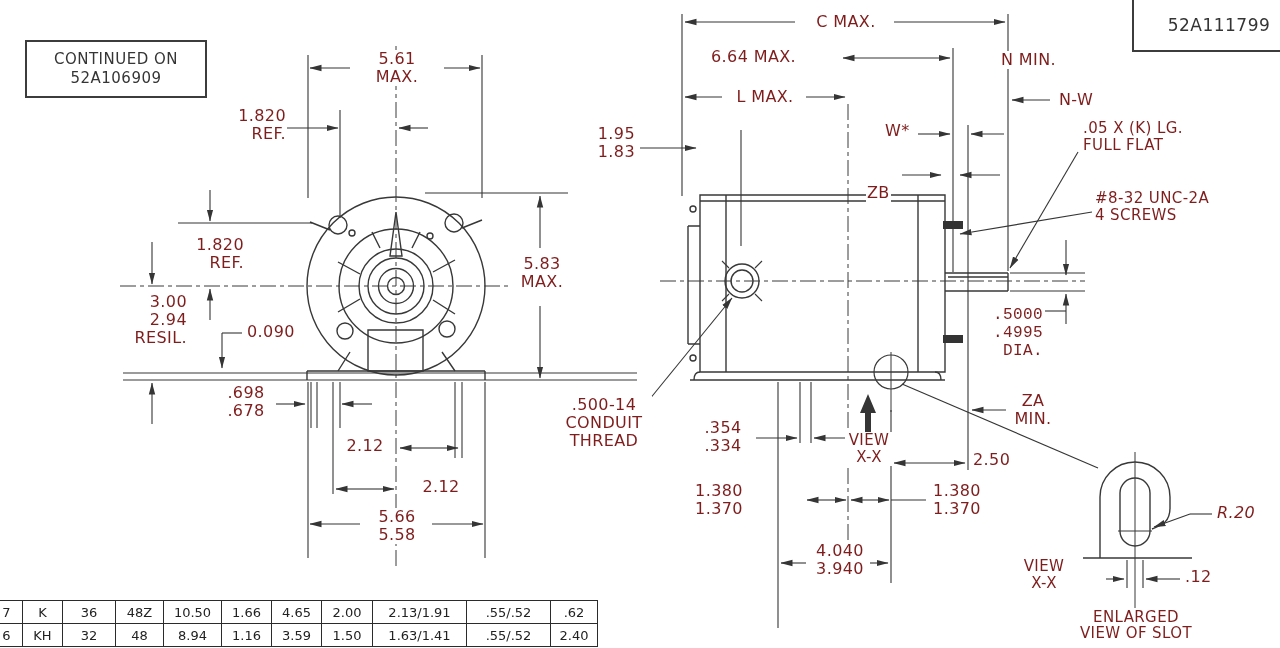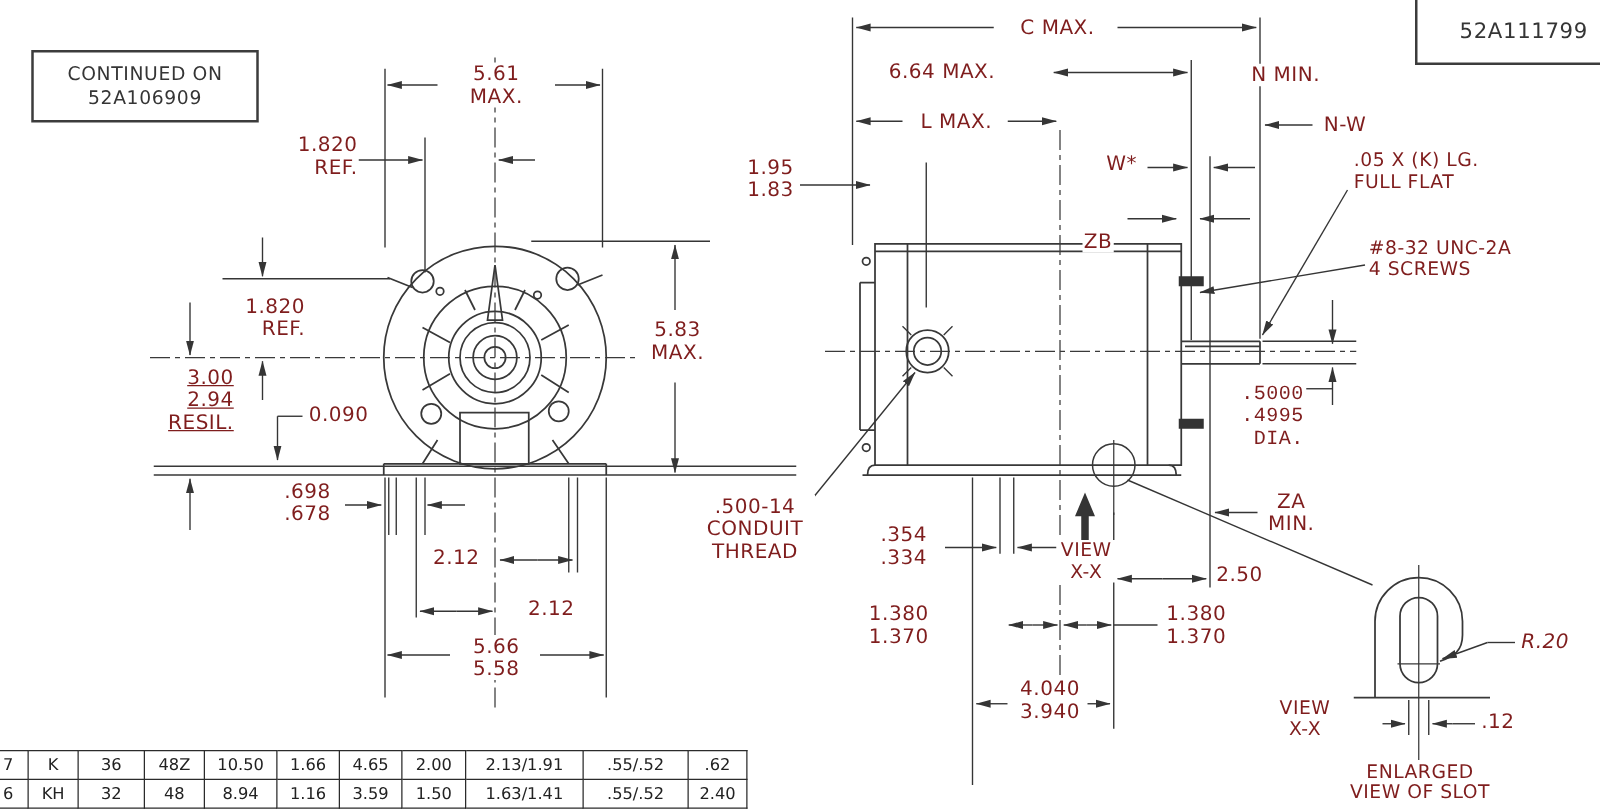--- a/index.html
+++ b/index.html
@@ -205,21 +205,21 @@
 <div class="box" style="left:25px;top:40px;width:178px;height:54px;">CONTINUED ON
 52A106909</div>
 <div class="box" style="left:1132px;top:-8px;width:170px;height:50px;padding-top:6px;font-size:17px;">52A111799</div>
 
 <div class="lbl c big" style="left:350px;top:50px;width:92px;">5.61
 MAX.</div>
 <div class="lbl r big" style="left:203px;top:107px;width:82px;">1.820
 REF.</div>
 <div class="lbl r big" style="left:173px;top:236px;width:70px;">1.820
 REF.</div>
-<div class="lbl r big" style="left:108px;top:293px;width:78px;text-decoration:underline;">3.00
+<div class="lbl r big" style="left:108px;top:293px;width:78px;">3.00
 2.94
 RESIL.</div>
 <div class="lbl big" style="left:246px;top:323px;">0.090</div>
 <div class="lbl c big" style="left:218px;top:384px;width:54px;">.698
 .678</div>
 <div class="lbl c big" style="left:342px;top:437px;width:44px;">2.12</div>
 <div class="lbl c big" style="left:418px;top:478px;width:44px;">2.12</div>
 <div class="lbl c big" style="left:370px;top:508px;width:52px;">5.66
 5.58</div>
 <div class="lbl c big" style="left:512px;top:255px;width:58px;">5.83

